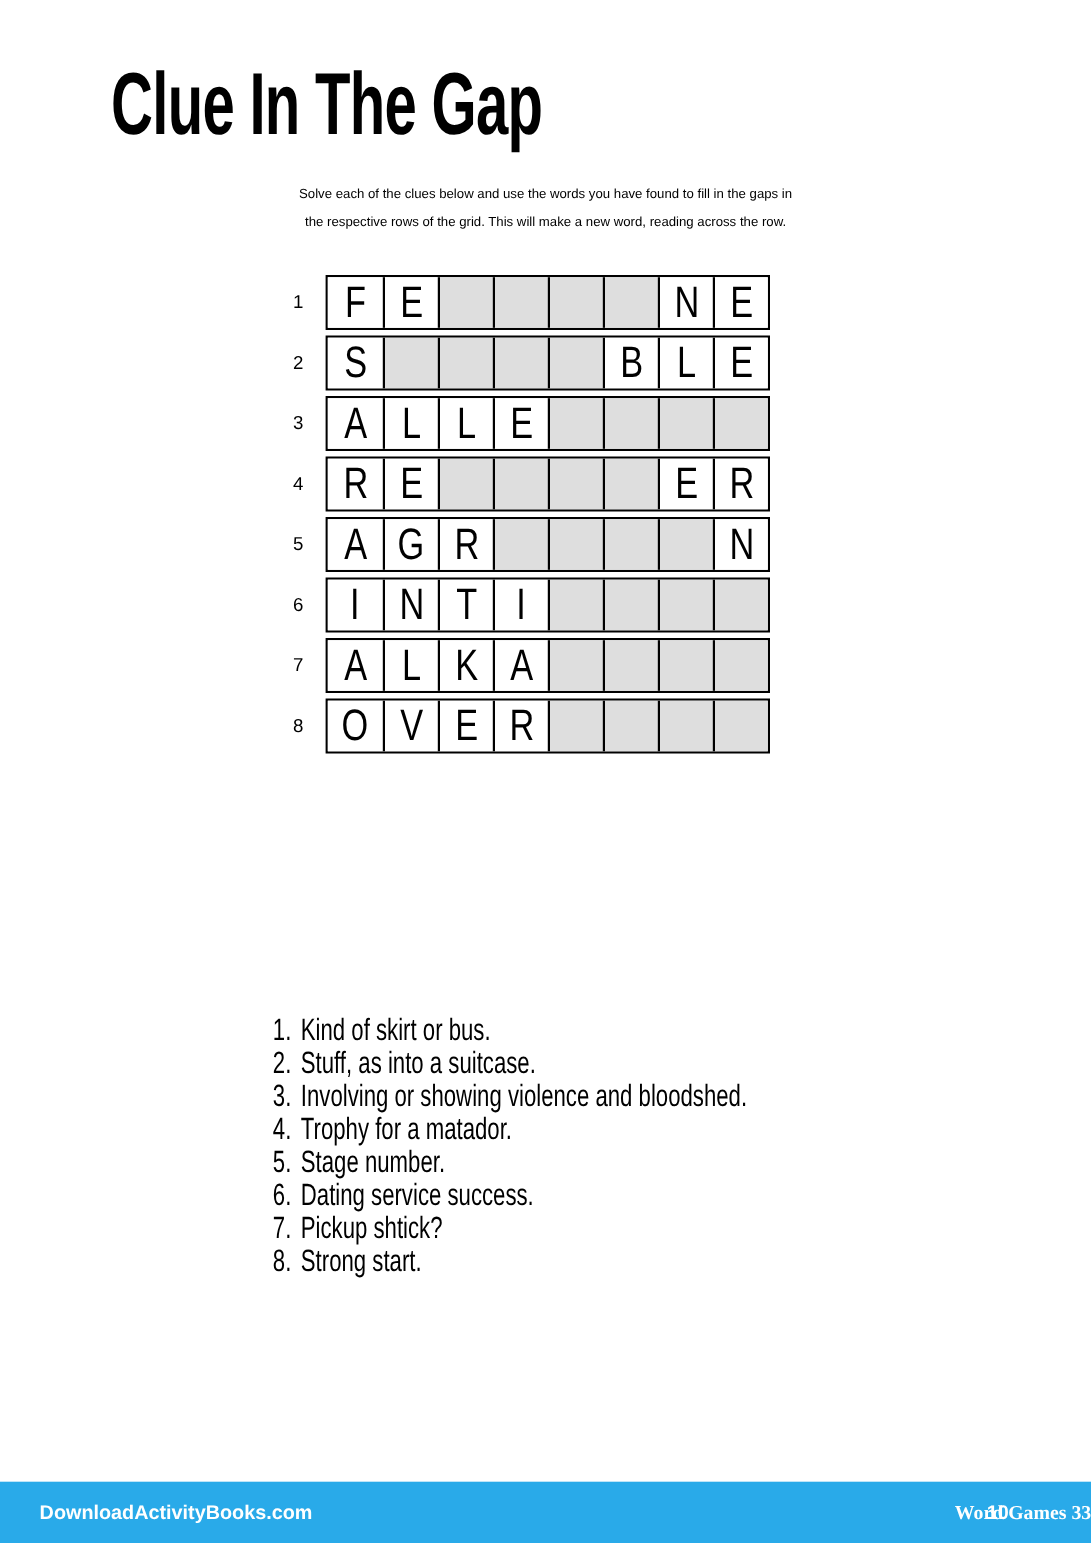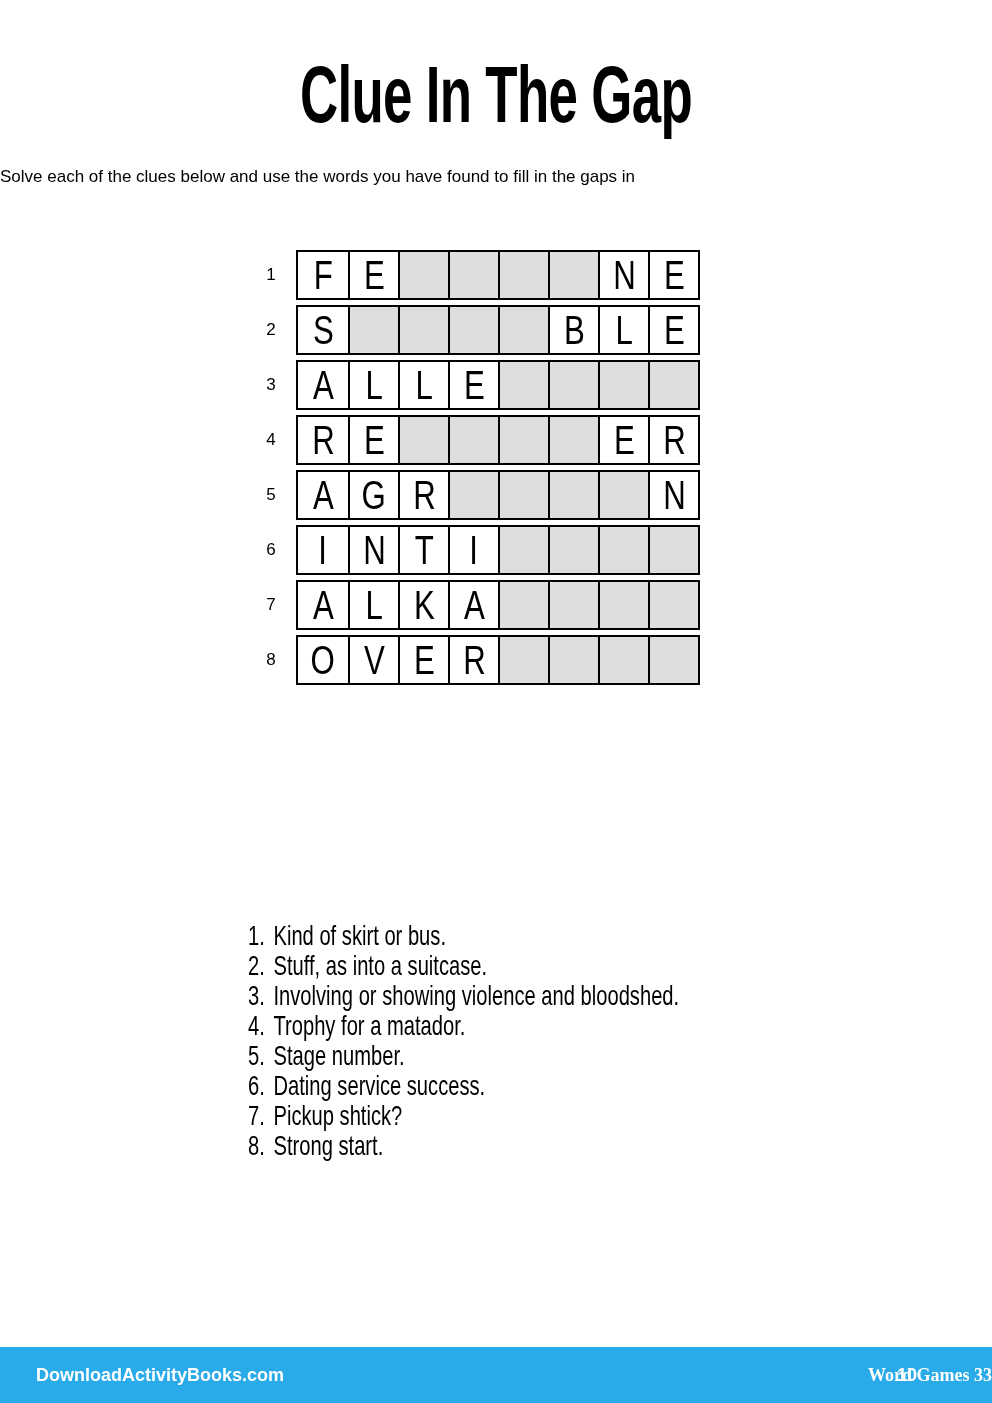--- a/index.html
+++ b/index.html
@@ -8,37 +8,37 @@
     background: #ffffff;
     font-family: "Liberation Sans", sans-serif;
     color: #000;
     position: relative;
     overflow: hidden;
   }
 
   
   .title {
     position: absolute; top: 50px; left: 0; width: 100%;
-    text-align: center;
+    text-align: left;
     font-size: 80px; font-weight: bold; line-height: 1.12;
     color: #000;
   }
   .title-inner {
     display: inline-block;
     transform: scaleX(0.66);
     transform-origin: center top;
     white-space: nowrap;
     letter-spacing: -1px;
   }
 
   
   .instructions {
     position: absolute; top: 164px; left: 0; width: 100%;
-    text-align: left;
-    font-size: 17px; line-height: 25px;
+    text-align: center;
+    font-size: 12px; line-height: 25px;
     color: #000;
   }
 
   
   .grid { position: absolute; left: 246px; top: 250px; }
   .grid-row { display: flex; align-items: center; height: 50px; margin-bottom: 5px; }
   .row-num { width: 50px; text-align: center; font-size: 17px; color: #000; }
   .row-box {
     display: flex; height: 50px; box-sizing: border-box;
     border: 2px solid #000; background: #fff;
@@ -82,20 +82,21 @@
 </style>
 </head>
 <body style="--accent: #29AAE9; --gap-color: #DEDEDE;">
 
 <div class="title">
   <span class="title-inner">Clue In The Gap</span>
 </div>
 
 <div class="instructions">
   <div>Solve each of the clues below and use the words you have found to fill in the gaps in</div>
+  <div>the respective rows of the grid. This will make a new word, reading across the row.</div>
 </div>
 
 <div class="grid">
     <div class="grid-row">
       <span class="row-num">1</span>
       <div class="row-box">
         <div class="cell">
           <span class="letter">F</span>
         </div>
         <div class="cell">

